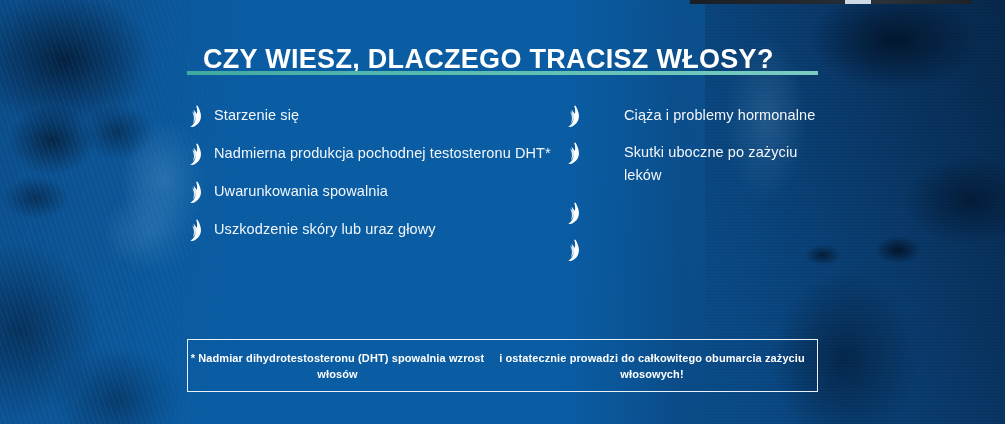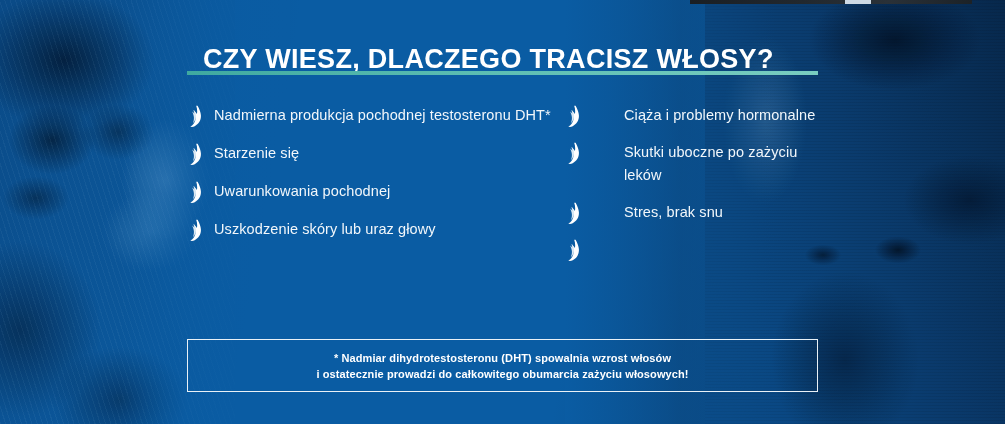--- a/index.html
+++ b/index.html
@@ -166,21 +166,21 @@
 
   
   .footnote {
     position: absolute;
     left: 0;
     top: 339px;
     width: 629px;
     height: 51px;
     border: 1px solid #e9f1f7;
     display: flex;
-    flex-direction: column;
+    flex-direction: row;
     align-items: center;
     justify-content: center;
   }
   .footnote-line {
     font-size: 11px;
     line-height: 16px;
     font-weight: bold;
     color: #ffffff;
     letter-spacing: .1px;
     text-align: center;
@@ -211,41 +211,41 @@
 
       <div class="col-left">
 
         <div class="reason">
           <span class="bullet">
             <svg width="16" height="22" viewBox="0 0 16 22" aria-hidden="true">
               <path d="M10.6 0.7c1.9 3.4 3.1 6.6 3.3 9.6 .3 4.9-2.1 8.9-6.2 10.9-1.5 .8-3.1 1-4.4 .4 2.6-1.5 4.2-3.6 4.9-6.2 .6-2.3 .4-4.6-.5-7.1-.4-1.1-.9-2.2-1.5-3.4 1.7 1.1 2.9 2.5 3.7 4.2 .5-2.9 .3-5.6-.7-8.4z" fill="#ffffff"></path>
               <path d="M7.3 4.9c1.2 2.4 1.8 4.6 1.7 6.7-.1 2.6-1.2 4.8-3.2 6.6 1.1-2.6 1.4-5 .9-7.3-.3-1.4-.8-2.8-1.5-4.3 .8 .6 1.5 1.3 2.1 2.1-.1-1.3-.1-2.6 0-3.8z" fill="#dce9f3"></path>
             </svg>
           </span>
+          <span class="reason-text">Starzenie się</span>
+        </div>
+
+        <div class="reason">
+          <span class="bullet">
+            <svg width="16" height="22" viewBox="0 0 16 22" aria-hidden="true">
+              <path d="M10.6 0.7c1.9 3.4 3.1 6.6 3.3 9.6 .3 4.9-2.1 8.9-6.2 10.9-1.5 .8-3.1 1-4.4 .4 2.6-1.5 4.2-3.6 4.9-6.2 .6-2.3 .4-4.6-.5-7.1-.4-1.1-.9-2.2-1.5-3.4 1.7 1.1 2.9 2.5 3.7 4.2 .5-2.9 .3-5.6-.7-8.4z" fill="#ffffff"></path>
+              <path d="M7.3 4.9c1.2 2.4 1.8 4.6 1.7 6.7-.1 2.6-1.2 4.8-3.2 6.6 1.1-2.6 1.4-5 .9-7.3-.3-1.4-.8-2.8-1.5-4.3 .8 .6 1.5 1.3 2.1 2.1-.1-1.3-.1-2.6 0-3.8z" fill="#dce9f3"></path>
+            </svg>
+          </span>
           <span class="reason-text">Nadmierna produkcja pochodnej testosteronu DHT*</span>
         </div>
 
         <div class="reason">
           <span class="bullet">
             <svg width="16" height="22" viewBox="0 0 16 22" aria-hidden="true">
               <path d="M10.6 0.7c1.9 3.4 3.1 6.6 3.3 9.6 .3 4.9-2.1 8.9-6.2 10.9-1.5 .8-3.1 1-4.4 .4 2.6-1.5 4.2-3.6 4.9-6.2 .6-2.3 .4-4.6-.5-7.1-.4-1.1-.9-2.2-1.5-3.4 1.7 1.1 2.9 2.5 3.7 4.2 .5-2.9 .3-5.6-.7-8.4z" fill="#ffffff"></path>
               <path d="M7.3 4.9c1.2 2.4 1.8 4.6 1.7 6.7-.1 2.6-1.2 4.8-3.2 6.6 1.1-2.6 1.4-5 .9-7.3-.3-1.4-.8-2.8-1.5-4.3 .8 .6 1.5 1.3 2.1 2.1-.1-1.3-.1-2.6 0-3.8z" fill="#dce9f3"></path>
             </svg>
           </span>
-          <span class="reason-text">Starzenie się</span>
-        </div>
-
-        <div class="reason">
-          <span class="bullet">
-            <svg width="16" height="22" viewBox="0 0 16 22" aria-hidden="true">
-              <path d="M10.6 0.7c1.9 3.4 3.1 6.6 3.3 9.6 .3 4.9-2.1 8.9-6.2 10.9-1.5 .8-3.1 1-4.4 .4 2.6-1.5 4.2-3.6 4.9-6.2 .6-2.3 .4-4.6-.5-7.1-.4-1.1-.9-2.2-1.5-3.4 1.7 1.1 2.9 2.5 3.7 4.2 .5-2.9 .3-5.6-.7-8.4z" fill="#ffffff"></path>
-              <path d="M7.3 4.9c1.2 2.4 1.8 4.6 1.7 6.7-.1 2.6-1.2 4.8-3.2 6.6 1.1-2.6 1.4-5 .9-7.3-.3-1.4-.8-2.8-1.5-4.3 .8 .6 1.5 1.3 2.1 2.1-.1-1.3-.1-2.6 0-3.8z" fill="#dce9f3"></path>
-            </svg>
-          </span>
-          <span class="reason-text">Uwarunkowania pochodnej</span>
+          <span class="reason-text">Uwarunkowania spowalnia</span>
         </div>
 
         <div class="reason">
           <span class="bullet">
             <svg width="16" height="22" viewBox="0 0 16 22" aria-hidden="true">
               <path d="M10.6 0.7c1.9 3.4 3.1 6.6 3.3 9.6 .3 4.9-2.1 8.9-6.2 10.9-1.5 .8-3.1 1-4.4 .4 2.6-1.5 4.2-3.6 4.9-6.2 .6-2.3 .4-4.6-.5-7.1-.4-1.1-.9-2.2-1.5-3.4 1.7 1.1 2.9 2.5 3.7 4.2 .5-2.9 .3-5.6-.7-8.4z" fill="#ffffff"></path>
               <path d="M7.3 4.9c1.2 2.4 1.8 4.6 1.7 6.7-.1 2.6-1.2 4.8-3.2 6.6 1.1-2.6 1.4-5 .9-7.3-.3-1.4-.8-2.8-1.5-4.3 .8 .6 1.5 1.3 2.1 2.1-.1-1.3-.1-2.6 0-3.8z" fill="#dce9f3"></path>
             </svg>
           </span>
           <span class="reason-text">Uszkodzenie skóry lub uraz głowy</span>
@@ -275,21 +275,20 @@
           <span class="reason-text">Skutki uboczne po zażyciu leków</span>
         </div>
 
         <div class="reason">
           <span class="bullet">
             <svg width="16" height="22" viewBox="0 0 16 22" aria-hidden="true">
               <path d="M10.6 0.7c1.9 3.4 3.1 6.6 3.3 9.6 .3 4.9-2.1 8.9-6.2 10.9-1.5 .8-3.1 1-4.4 .4 2.6-1.5 4.2-3.6 4.9-6.2 .6-2.3 .4-4.6-.5-7.1-.4-1.1-.9-2.2-1.5-3.4 1.7 1.1 2.9 2.5 3.7 4.2 .5-2.9 .3-5.6-.7-8.4z" fill="#ffffff"></path>
               <path d="M7.3 4.9c1.2 2.4 1.8 4.6 1.7 6.7-.1 2.6-1.2 4.8-3.2 6.6 1.1-2.6 1.4-5 .9-7.3-.3-1.4-.8-2.8-1.5-4.3 .8 .6 1.5 1.3 2.1 2.1-.1-1.3-.1-2.6 0-3.8z" fill="#dce9f3"></path>
             </svg>
           </span>
-          <span class="reason-text">Stres, brak snu</span>
         </div>
 
         <div class="reason">
           <span class="bullet">
             <svg width="16" height="22" viewBox="0 0 16 22" aria-hidden="true">
               <path d="M10.6 0.7c1.9 3.4 3.1 6.6 3.3 9.6 .3 4.9-2.1 8.9-6.2 10.9-1.5 .8-3.1 1-4.4 .4 2.6-1.5 4.2-3.6 4.9-6.2 .6-2.3 .4-4.6-.5-7.1-.4-1.1-.9-2.2-1.5-3.4 1.7 1.1 2.9 2.5 3.7 4.2 .5-2.9 .3-5.6-.7-8.4z" fill="#ffffff"></path>
               <path d="M7.3 4.9c1.2 2.4 1.8 4.6 1.7 6.7-.1 2.6-1.2 4.8-3.2 6.6 1.1-2.6 1.4-5 .9-7.3-.3-1.4-.8-2.8-1.5-4.3 .8 .6 1.5 1.3 2.1 2.1-.1-1.3-.1-2.6 0-3.8z" fill="#dce9f3"></path>
             </svg>
           </span>
         </div>

